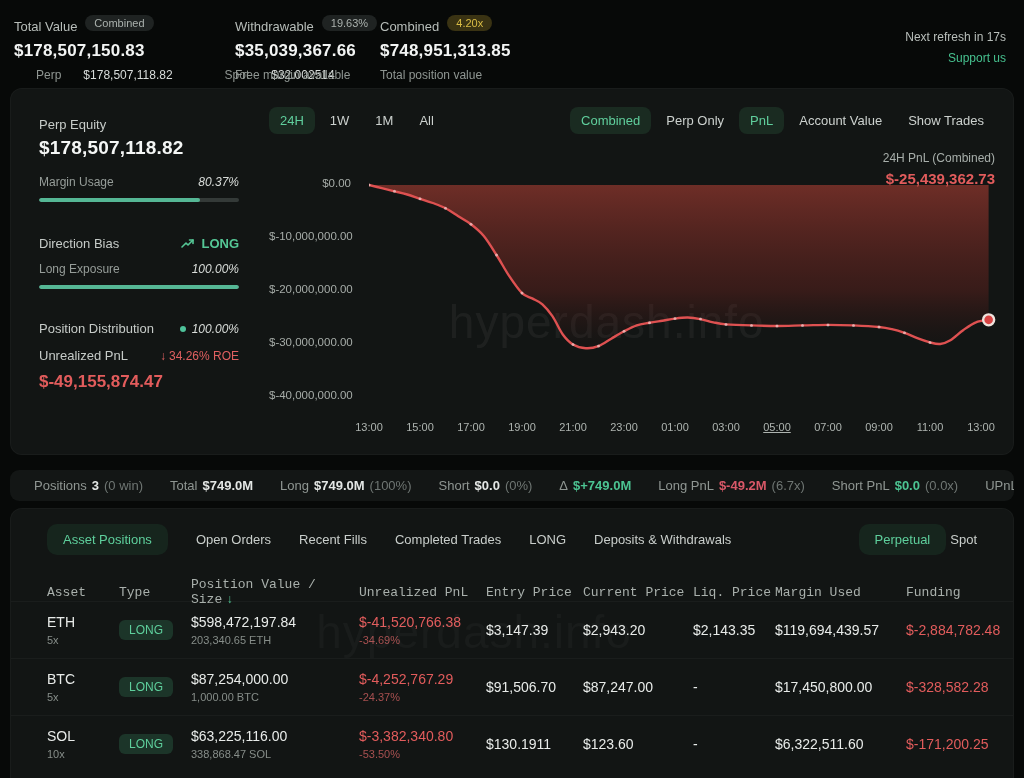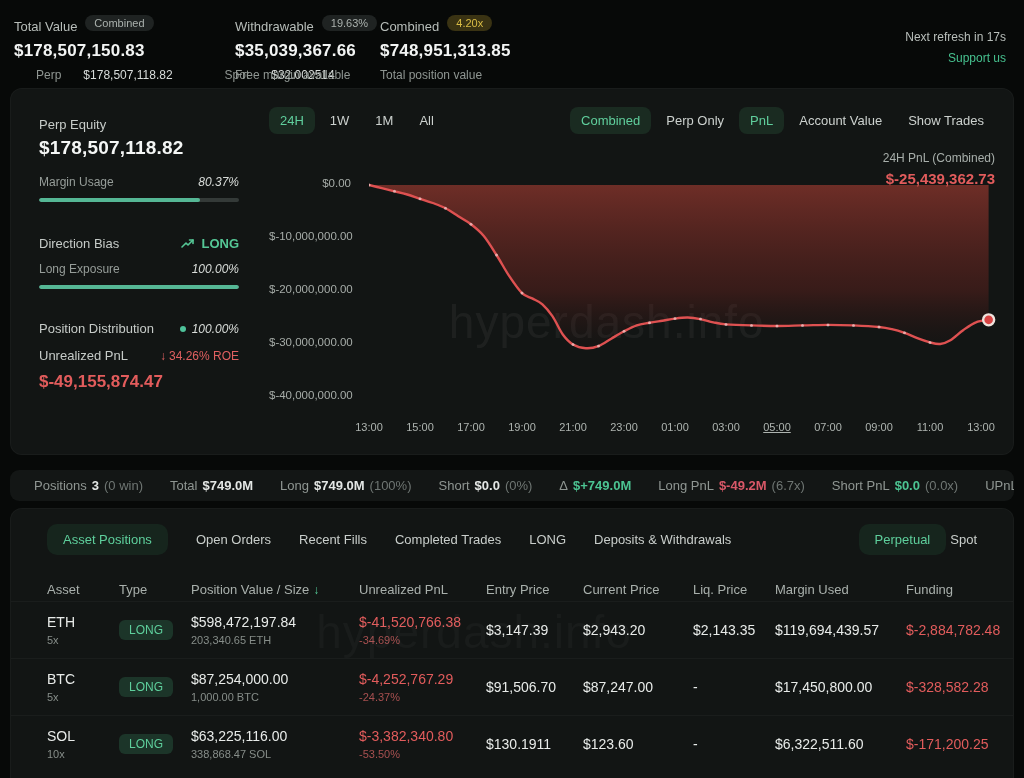--- a/index.html
+++ b/index.html
@@ -83,21 +83,21 @@
   
   .table-panel { position:relative; margin:7px 10px 0; height:271px;
     background:#121514; border:1px solid rgba(255,255,255,0.03);
     border-radius:12px 12px 0 0; padding:14px 0 0; overflow:hidden; }
   .tabs-row { display:flex; align-items:center; gap:28px; padding:0 36px; height:32px;justify-content:space-between; }
   .tab { font-size:13px; color:#c9cecb; cursor:pointer; white-space:nowrap; }
   .tab.active { background:#16251d; color:#5ecf9c; padding:8px 16px; border-radius:10px; }
   .market-tabs { margin-left:auto; display:flex; align-items:center; gap:4px; }
   .grid { display:grid; grid-template-columns:72px 72px 168px 127px 97px 110px 82px 131px auto;
     padding:0 0 0 36px; align-items:center; }
-  .thead { margin-top:22px; height:24px; font-size:13px; color:#a9b0ac; }
+  .thead { margin-top:22px; height:24px; font-size:13px; color:#a9b0ac;font-family:Liberation Mono, monospace; }
   .sort-ic { color:#53c795; font-size:12px; margin-left:4px; }
   .trow { height:57px; border-top:1px solid rgba(255,255,255,0.035); }
   .cell-main { font-size:14px; color:#e8ebe9; }
   .cell-sub { font-size:11px; color:#868d89; margin-top:4px; }
   .neg { color:#e25c5c; } .neg-sub { color:#a85050; }
   .badge-long { display:inline-block; background:#1c3529; color:#5ecf9c;
     font-size:12px; padding:3px 10px; border-radius:6px; }
   .tp-watermark { position:absolute; left:50%; top:96px; transform:translateX(-62%);
     font-size:46px; color:rgba(255,255,255,0.03); letter-spacing:1px; pointer-events:none; }
 </style>

